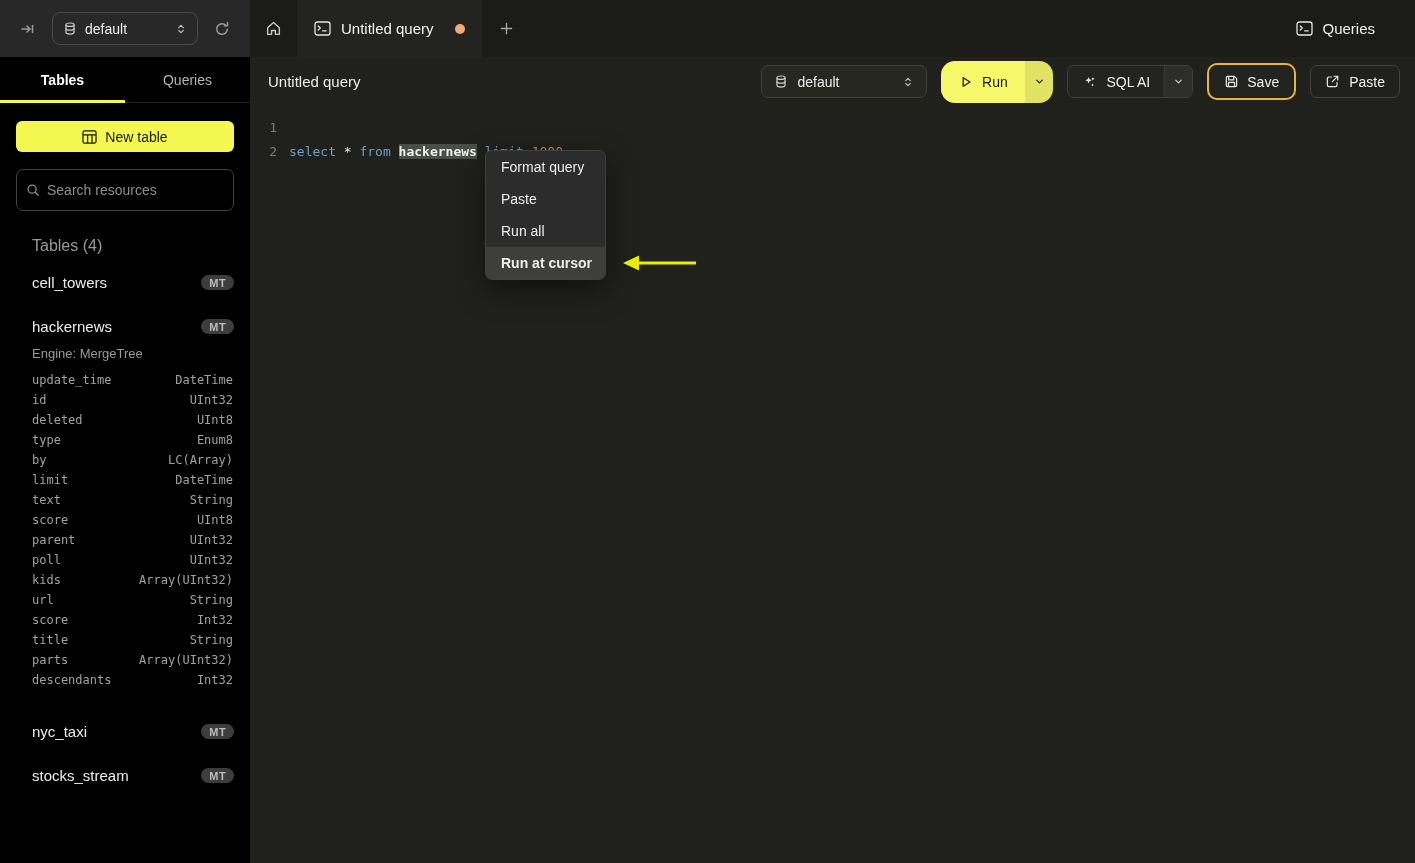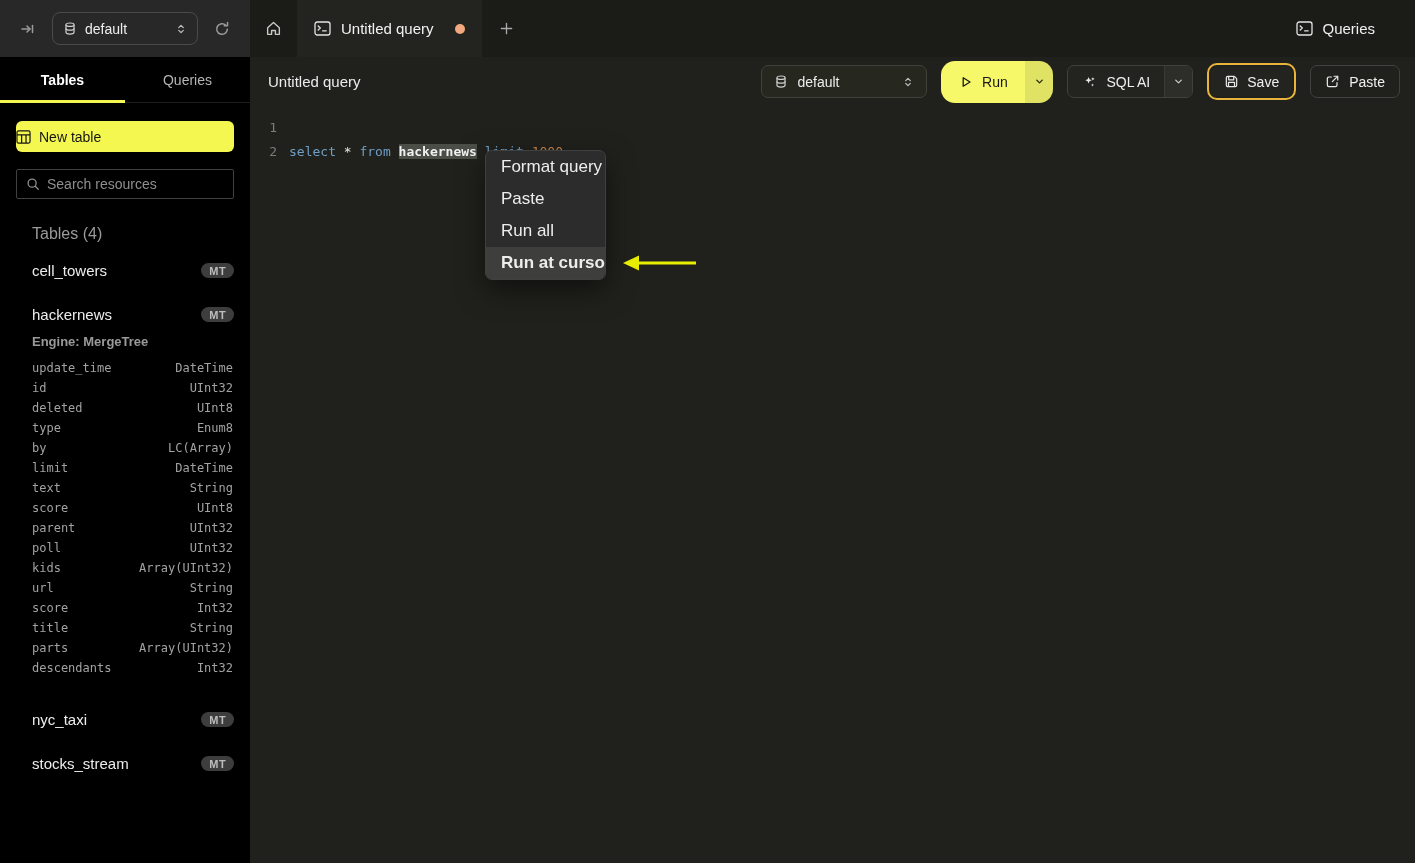--- a/index.html
+++ b/index.html
@@ -44,43 +44,43 @@
     position:absolute; left:0; top:57px; width:250px; height:806px;
     background:#000000;
   }
   .side-tabs { display:flex; height:46px; border-bottom:1px solid #1f1f1f; }
   .side-tab { flex:1; display:flex; align-items:center; justify-content:center; font-size:14px; color:#b5b5b5; cursor:pointer; position:relative; }
   .side-tab.active { color:#ffffff; font-weight:600; }
   .side-tab.active::after { content:""; position:absolute; left:0; right:0; bottom:-1px; height:3px; background:#f4f74f; }
   .newtable-btn {
     margin:18px 16px 0; height:31px; width:218px; border:none; border-radius:6px;
     background:#f4f74f; color:#161616; font-size:14px; font-weight:500; font-family:inherit;
-    display:flex; align-items:center; justify-content:flex-start; gap:8px; cursor:pointer;
+    display:flex; align-items:center; justify-content:center; gap:8px; cursor:pointer;
   }
   .search-box {
-    margin:17px 16px 0; height:30px; border:1px solid #414141; border-radius:2px;
+    margin:17px 16px 0; height:42px; border:1px solid #414141; border-radius:7px;
     display:flex; align-items:center; gap:7px; padding:0 9px; color:#8f8f8f;
   }
   .search-box input {
     flex:1; background:transparent; border:none; outline:none; color:#dcdcdc;
     font-size:14px; font-family:inherit;
   }
   .search-box input::placeholder { color:#8f8f8f; }
   .section-label { margin:26px 0 0 32px; font-size:16px; color:#9a9a9a; }
   .table-row {
     height:33px; margin-top:11px; padding:0 16px 0 32px;
     display:flex; align-items:center; justify-content:space-between; cursor:pointer;
   }
   .table-row .tname { font-size:15px; font-weight:500; color:#ededed; }
   .badge {
     min-width:32px; height:15px; border-radius:11px; background:#3d3d3d;
     color:#bdbdbd; font-size:11px; font-weight:600; letter-spacing:.4px;
     display:flex; align-items:center; justify-content:center; padding:0 8px;
   }
-  .engine-label { margin:3px 0 9px 32px; font-size:13px; color:#9a9a9a;font-weight:bold; }
+  .engine-label { margin:3px 0 9px 32px; font-size:13px; color:#9a9a9a; }
   .cols { padding:0 17px 0 32px; }
   .col-row { height:20px; display:flex; align-items:center; justify-content:space-between;
     font-family:"DejaVu Sans Mono", monospace; font-size:12px; color:#a2a2a4; }
   .spacer-sm { height:14px; }
 
   
   .toolbar {
     position:absolute; left:250px; top:57px; width:1165px; height:49px;
     display:flex; align-items:center; padding:0 15px 0 18px;
   }
@@ -119,21 +119,21 @@
   .ident { font-weight:bold; color:#f0f0f0; }
   .sel { background:#4b4e47; font-weight:bold; color:#f0f0f0; }
   .editor { padding-top:10px; }
 
   
   .ctx-menu {
     position:absolute; left:485px; top:150px; width:121px;
     background:#2c2c2c; border:1px solid #404040; border-radius:7px;
     padding:0; box-shadow:0 10px 28px rgba(0,0,0,.5); z-index:20; overflow:hidden;
   }
-  .ctx-item { height:32px; display:flex; align-items:center; padding:0 15px; font-size:17px; color:#ededed; cursor:pointer; white-space:nowrap; }
+  .ctx-item { height:32px; display:flex; align-items:center; padding:0 15px; font-size:14px; color:#ededed; cursor:pointer; white-space:nowrap; }
   .ctx-item.active { background:#3e3e3c;font-weight:bold; }
 
   
   .anno-arrow { position:absolute; left:620px; top:251px; z-index:30; }
 </style>
 </head>
 <body>
 
 <div id="app">
 

